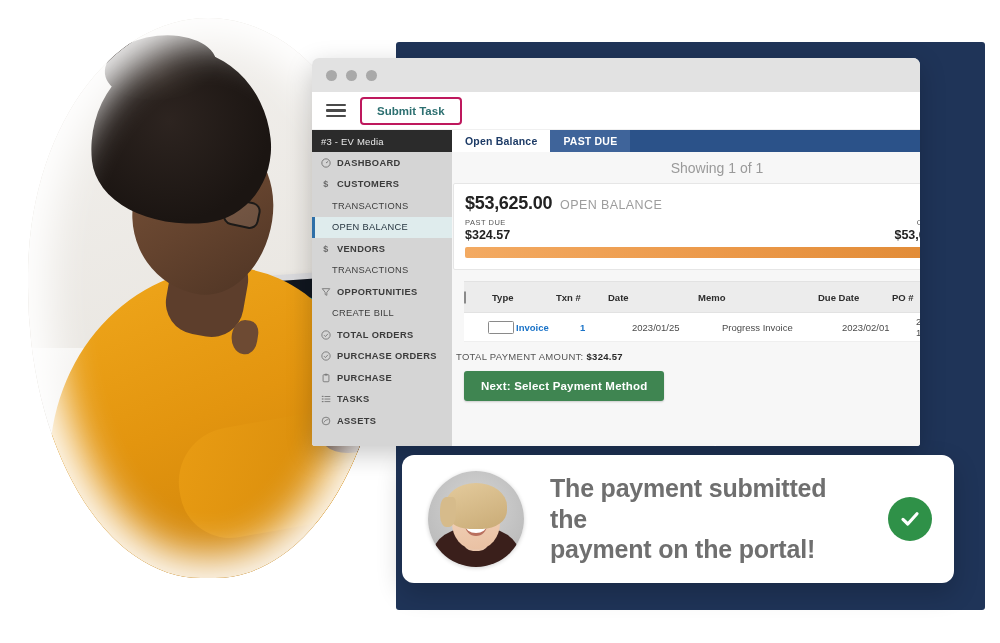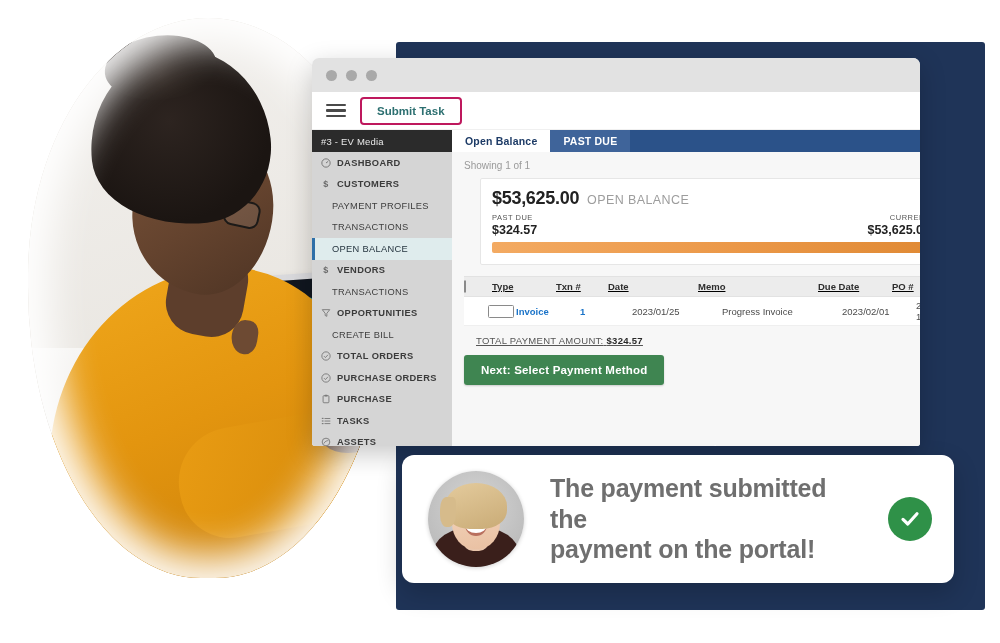--- a/index.html
+++ b/index.html
@@ -193,49 +193,49 @@
   
   .main { flex:1; background:#f7f7f7; position:relative; }
   .tabs { height:22px; background:#2b5289; display:flex; }
   .tab {
     padding:0 13px; display:flex; align-items:center;
     font-size:10.5px; font-weight:700; color:#ffffff; letter-spacing:.2px; cursor:pointer;
   }
   .tab.active { background:#ffffff; color:#1d3b66; }
   .tab.second { background:#3f649a; }
 
-  .showing { font-size:10px; color:#9a9a9a; padding:8px 0 7px 12px; }
+  .showing { font-size:14px; color:#9a9a9a; padding:8px 0 7px 12px;text-align:center; }
 
   .balance-card {
-    margin:0 28px; background:#fff; border:1px solid #e6e6e6; border-radius:2px;
+    margin:0 1px; background:#fff; border:1px solid #e6e6e6; border-radius:2px;
     padding:9px 11px 11px 11px;
   }
   .bal-top { display:flex; align-items:baseline; gap:8px; }
   .bal-amount { font-size:18px; font-weight:700; color:#222; letter-spacing:-.3px; }
   .bal-label { font-size:12.5px; color:#9d9d9d; letter-spacing:.4px; }
   .bal-mid { display:flex; justify-content:space-between; margin-top:4px; }
   .bal-mini-lbl { font-size:7.5px; color:#575757; letter-spacing:.5px; }
   .bal-mini-val { font-size:12.5px; font-weight:700; color:#222; margin-top:1px; }
   .bal-right { text-align:right; }
   .bal-bar {
     height:11px; margin-top:5px; border-radius:2px;
     background: linear-gradient(90deg,#f3aa62 0%, #eb9848 55%, #e08a35 100%);
   }
 
   
   .tbl { margin:11px 12px 0 12px; background:#fff; }
   .tbl-head, .tbl-row { display:grid; grid-template-columns: 28px 64px 52px 90px 120px 74px 66px; align-items:center; }
-  .tbl-head { background:#ececec; height:21px; border-top:1px solid #e2e2e2; border-bottom:1px solid #e2e2e2;text-decoration:underline; }
+  .tbl-head { background:#ececec; height:32px; border-top:1px solid #e2e2e2; border-bottom:1px solid #e2e2e2; }
   .tbl-head span { font-size:9.5px; font-weight:700; color:#2d2d2d; }
   .tbl-row { height:29px; background:#fff; border-bottom:1px solid #efefef; }
   .tbl-row span { font-size:9.5px; color:#4b4b4b;padding-left:24px; }
   .tbl-row .link { color:#1a73c8; font-weight:700; }
   .cbox { width:11px; height:11px; border:1.3px solid #8a8a8a; border-radius:1.5px; background:#fff; cursor:pointer; }
 
-  .total-line { margin:9px 0 0 24px; font-size:9.5px; color:#555; letter-spacing:.3px;text-decoration:underline; }
+  .total-line { margin:9px 0 0 4px; font-size:9.5px; color:#555; letter-spacing:.3px; }
   .total-line b { color:#2a2a2a; }
 
   .next-btn {
     margin:9px 0 0 12px; background:#3f8551; color:#fff; border:none;
     border-radius:3px; padding:9px 17px; font-size:11.5px; font-weight:700;
     font-family:"Liberation Sans", sans-serif; cursor:pointer; letter-spacing:.2px;
     box-shadow: 0 1px 2px rgba(0,0,0,.18);
   }
   .cursor { position:absolute; left:262px; top:314px; width:13px; height:19px; pointer-events:none; }
 
@@ -442,23 +442,20 @@
               </svg>
           </span>
           <span>DASHBOARD</span>
         </div>
 
         <div class="sb-item">
           <span class="sb-ico">$</span>
           <span>CUSTOMERS</span>
         </div>
 
-        <div class="sb-item sub">
-          <span>PAYMENT PROFILES</span>
-        </div>
 
         <div class="sb-item sub">
           <span>TRANSACTIONS</span>
         </div>
 
         <div class="sb-item sub active">
           <span>OPEN BALANCE</span>
         </div>
 
         <div class="sb-item">

